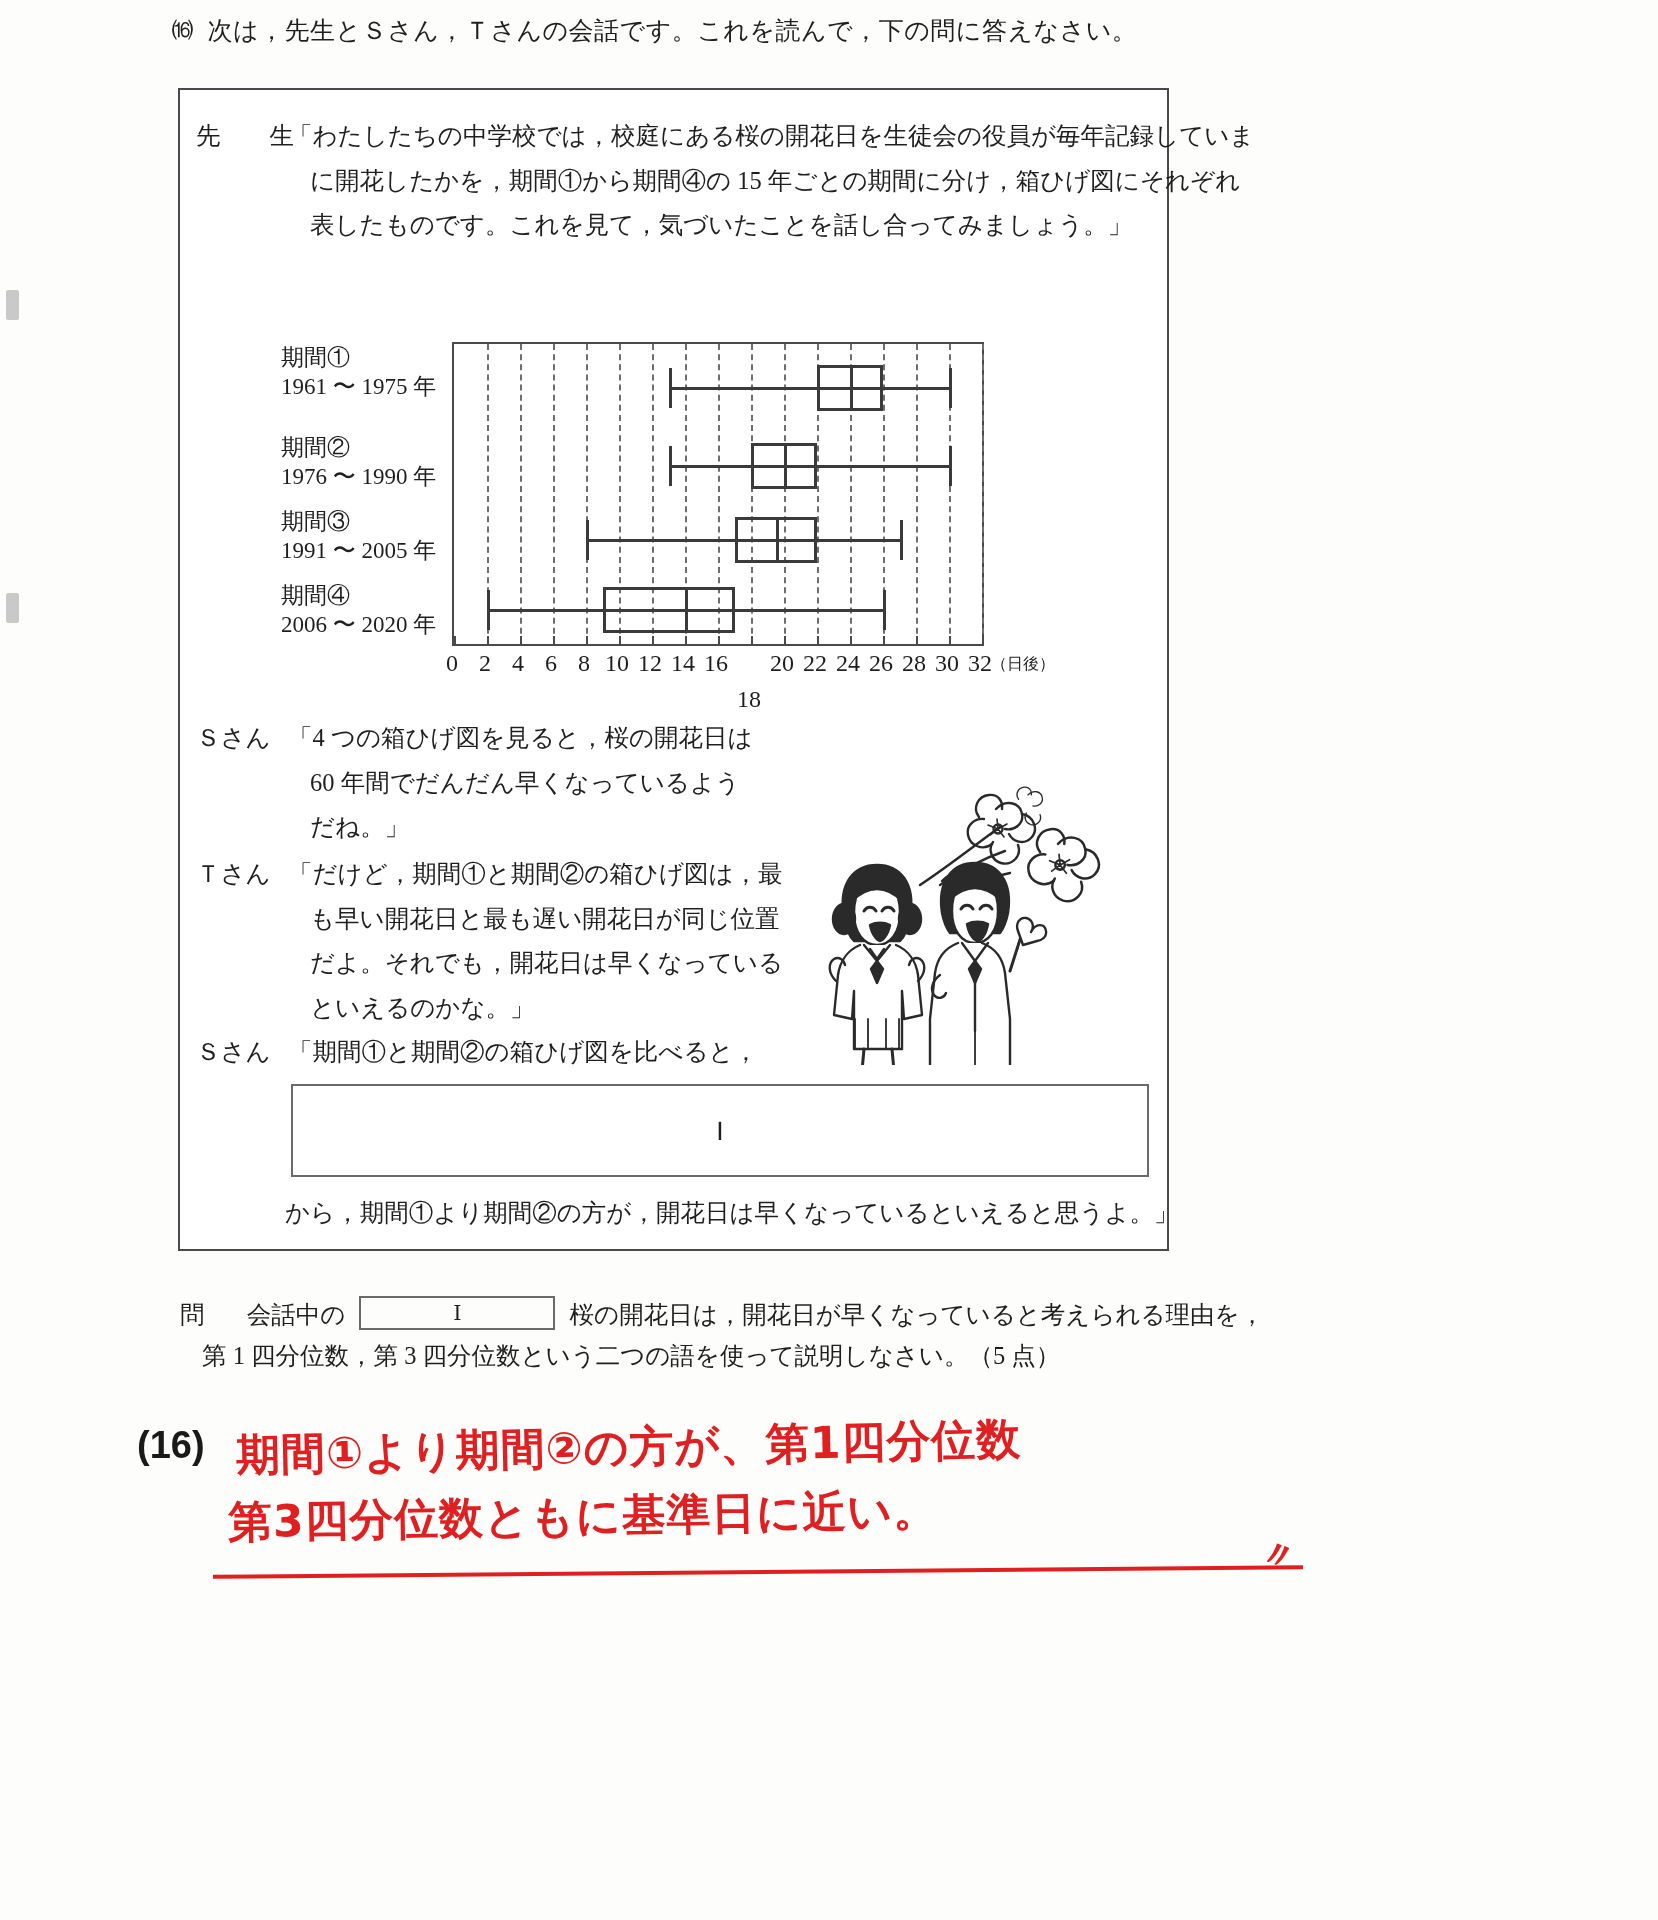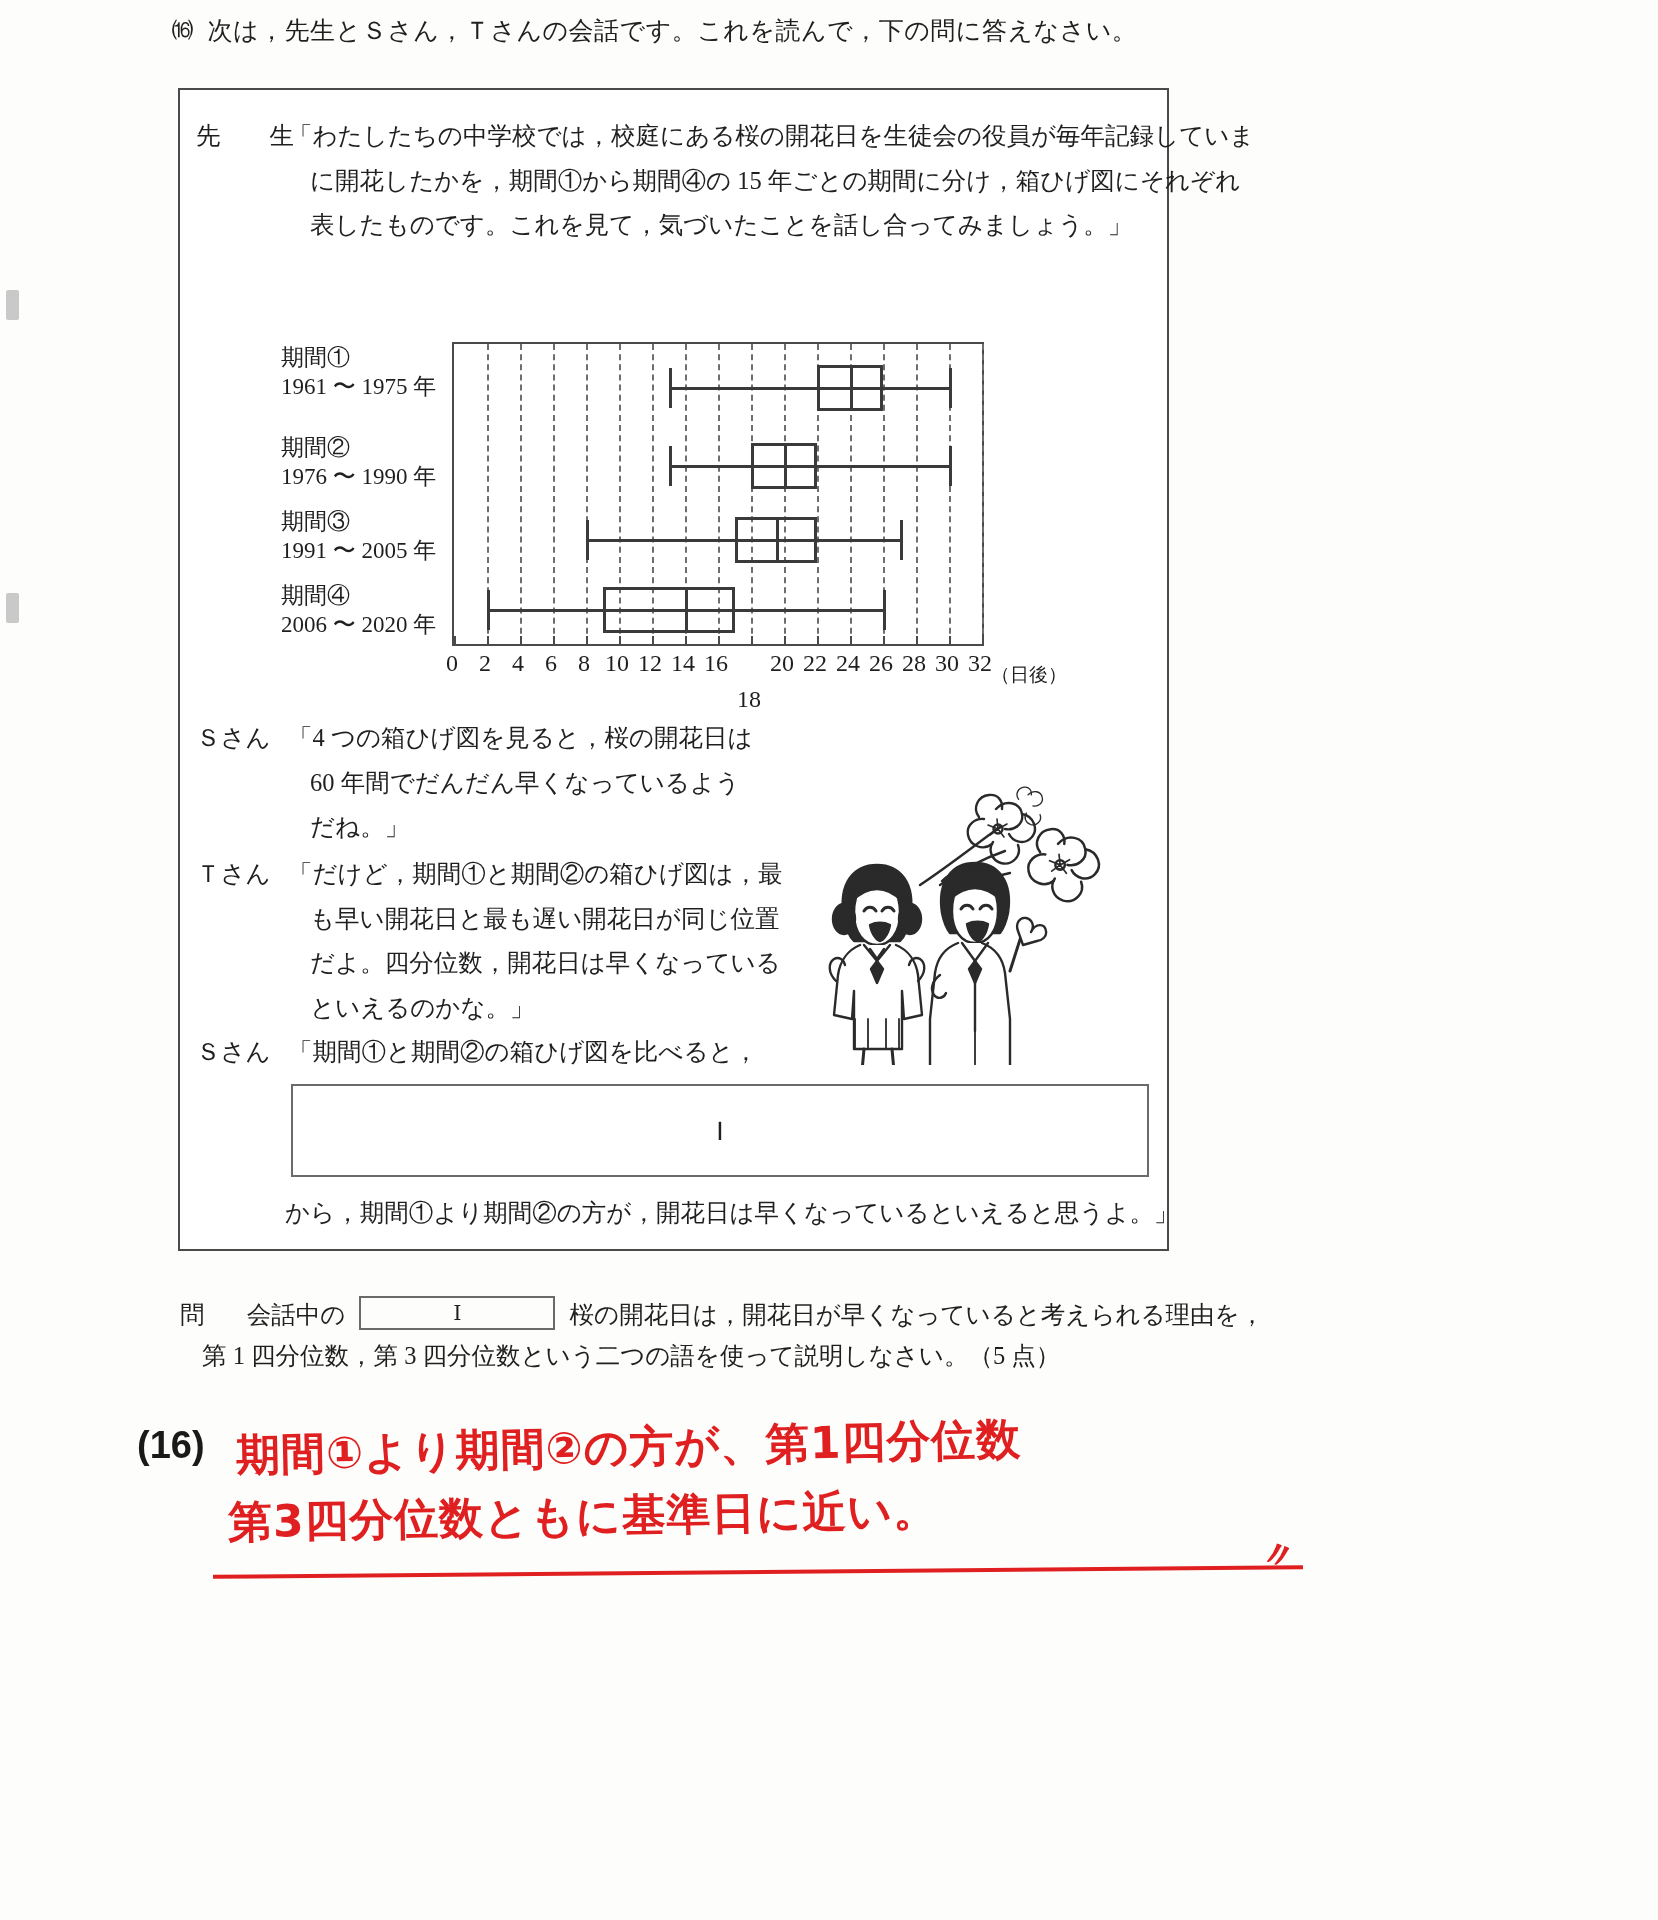--- a/index.html
+++ b/index.html
@@ -147,22 +147,22 @@
   .axis-num {
     position: absolute;
     top: 0;
     font-size: 24px;
     transform: translateX(-50%);
     white-space: nowrap;
   }
   .axis-unit {
     position: absolute;
     left: 710px;
-    top: 324px;
-    font-size: 19px;
+    top: 316px;
+    font-size: 16px;
     white-space: nowrap;
   }
 
   
   .bp { position: absolute; }
   .bp .whisk-line {
     position: absolute;
     height: 0;
     border-top: 3px solid #3a3a3a;
   }
@@ -431,21 +431,21 @@
     <span class="line indent">60 年間でだんだん早くなっているよう</span>
     <span class="line indent">だね。」</span>
   </div>
 </div>
 
 <div class="dlg" style="left:196px; top:862px;">
   <div class="who">Ｔさん</div>
   <div class="say">
     <span class="line">「だけど，期間①と期間②の箱ひげ図は，最</span>
     <span class="line indent">も早い開花日と最も遅い開花日が同じ位置</span>
-    <span class="line indent">だよ。四分位数，開花日は早くなっている</span>
+    <span class="line indent">だよ。それでも，開花日は早くなっている</span>
     <span class="line indent">といえるのかな。」</span>
   </div>
 </div>
 
 <div class="dlg" style="left:196px; top:1040px;">
   <div class="who">Ｓさん</div>
   <div class="say">
     <span class="line">「期間①と期間②の箱ひげ図を比べると，</span>
   </div>
 </div>

